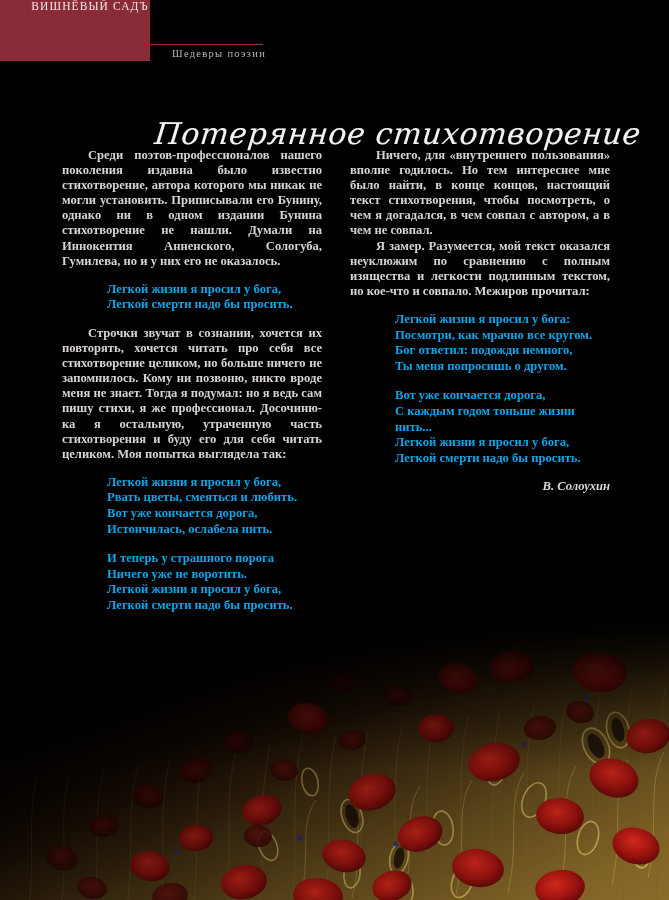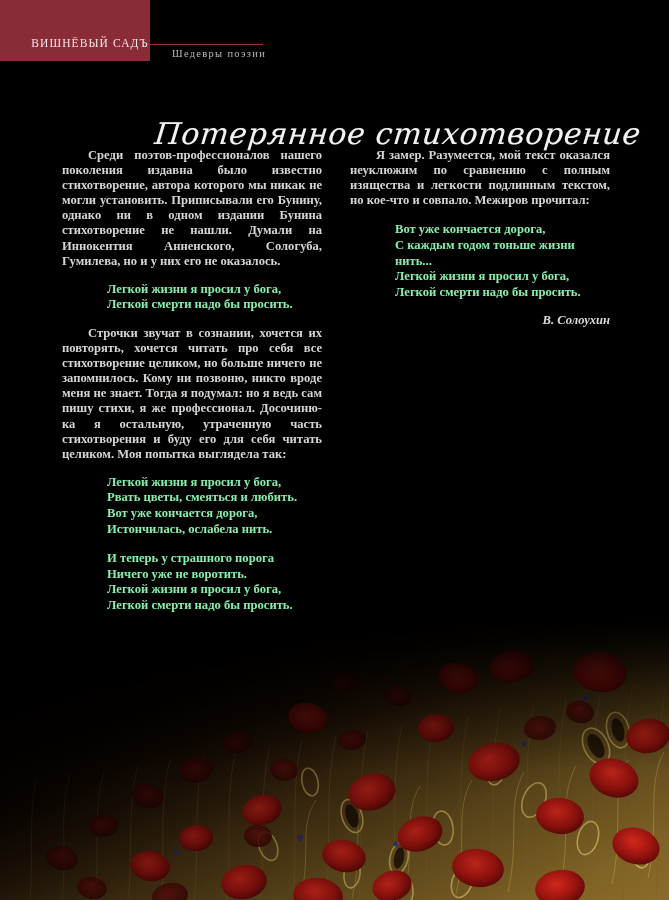--- a/index.html
+++ b/index.html
@@ -31,21 +31,20 @@
 
   
   .masthead {
     position: absolute;
     left: 0;
     top: 0;
     width: 150px;
     height: 61px;
     background: #8a2c38;
     display: flex;
-    align-items: flex-end;
     justify-content: center;
     padding-bottom: 12px;
     box-sizing: border-box;
     padding-left: 30px;
   }
   .masthead-title {
     color: #f4e6e8;
     font-family: "Liberation Serif", serif;
     font-size: 11.5px;
     letter-spacing: 1.1px;
@@ -107,21 +106,21 @@
     color: #d8d4d2;
     font-size: 12.6px;
     line-height: 15.1px;
     text-align: justify;
     text-indent: 26px;
     font-family: "Liberation Serif", serif;
   }
   .verse {
     margin: 13px 0 13px 0;
     padding-left: 45px;
-    color: #86efac;
+    color: #0ea5e9;
     font-size: 12.6px;
     line-height: 15.6px;
     font-family: "Liberation Serif", serif;
     white-space: pre-line;
   }
   .verse.tight { margin-top: 14px; }
   .signature {
     margin-top: 12px;
     text-align: right;
     color: #dedad8;
@@ -298,21 +297,26 @@
 Рвать цветы, смеяться и любить.
 Вот уже кончается дорога,
 Истончилась, ослабела нить.</div>
       <div class="verse tight">И теперь у страшного порога
 Ничего уже не воротить.
 Легкой жизни я просил у бога,
 Легкой смерти надо бы просить.</div>
     </div>
 
     <div class="column">
+      <p>Ничего, для «внутреннего пользования» вполне годилось. Но тем интереснее мне было найти, в конце концов, настоящий текст стихотворения, чтобы посмотреть, о чем я догадался, в чем совпал с автором, а в чем не совпал.</p>
       <p>Я замер. Разумеется, мой текст оказался неуклюжим по сравнению с полным изящества и легкости подлинным текстом, но кое-что и совпало. Межиров прочитал:</p>
+      <div class="verse">Легкой жизни я просил у бога:
+Посмотри, как мрачно все кругом.
+Бог ответил: подожди немного,
+Ты меня попросишь о другом.</div>
       <div class="verse tight">Вот уже кончается дорога,
 С каждым годом тоньше жизни нить...
 Легкой жизни я просил у бога,
 Легкой смерти надо бы просить.</div>
       <div class="signature">В. Солоухин</div>
     </div>
 
   </div>
 
 </div>

